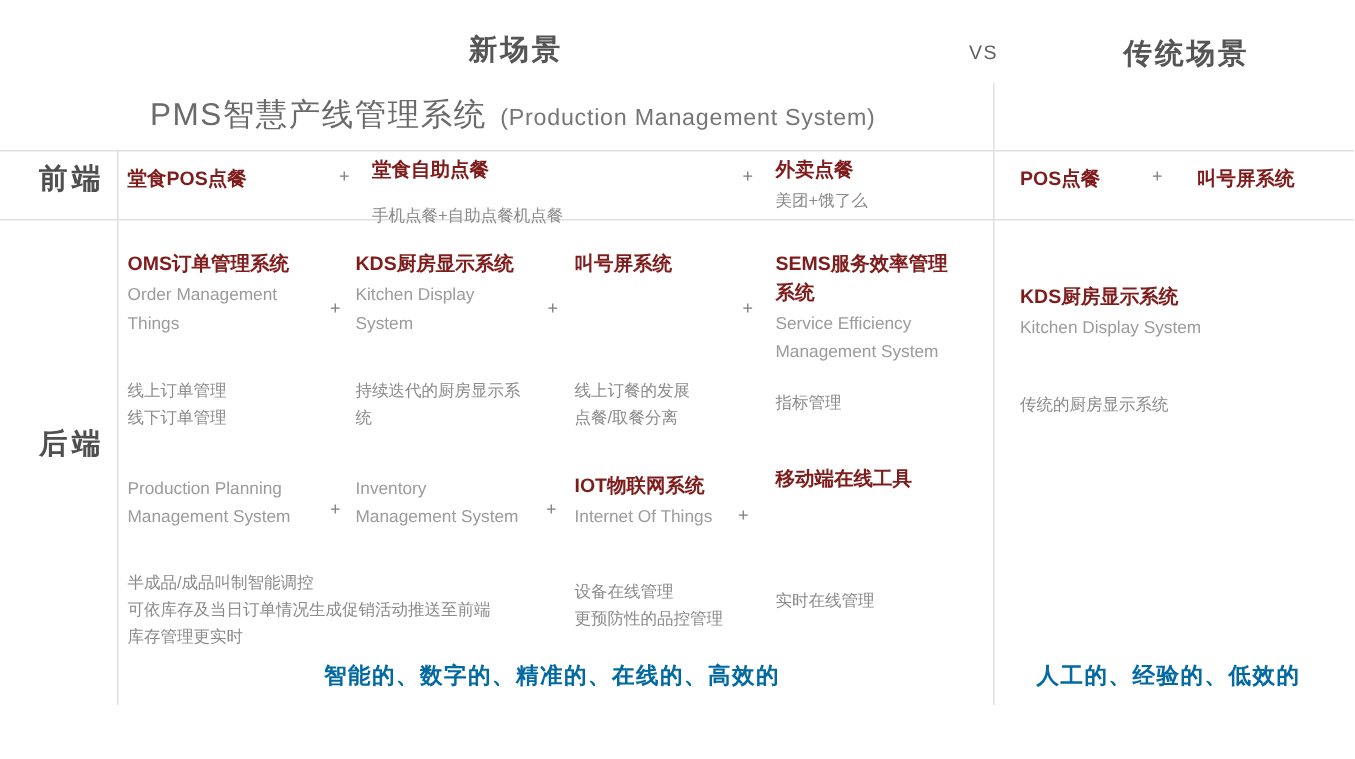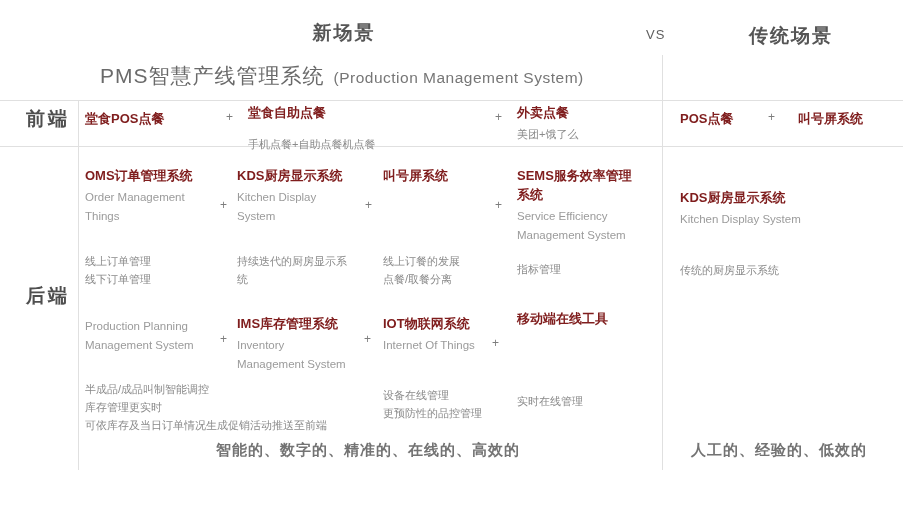--- a/index.html
+++ b/index.html
@@ -17,21 +17,21 @@
   .pms-row{display:flex;align-items:baseline;gap:9px;white-space:nowrap;}
   .pms-title{font-size:21px;color:#6a6a6a;letter-spacing:1px;}
   .pms-sub{font-size:15.5px;color:#767676;letter-spacing:.5px;}
 
   .row-label{font-size:19px;font-weight:bold;color:#4f4f4f;letter-spacing:3px;}
 
   .item-title{font-size:13px;font-weight:bold;color:#7f1d1d;line-height:19px;}
   .item-en{font-size:11.5px;color:#9b9b9b;line-height:19px;margin-top:3px;}
   .item-note{font-size:11px;color:#8a8a8a;line-height:18px;}
   .plus{font-size:12px;color:#7d7d7d;}
-  .summary{font-size:15px;font-weight:bold;color:#737373;letter-spacing:1px;text-align:center;}
+  .summary{font-size:15px;font-weight:bold;color:#0369a1;letter-spacing:1px;text-align:center;}
 </style>
 </head>
 <body>
 
 <div class="slide">
 
   <div class="h-line" style="top:100px;left:0;width:903px;"></div>
   <div class="h-line" style="top:146px;left:0;width:903px;"></div>
   <div class="v-line" style="left:78px;top:100px;height:370px;"></div>
   <div class="v-line" style="left:662px;top:55px;height:415px;"></div>
@@ -96,35 +96,34 @@
     <div class="item-title">KDS厨房显示系统</div>
     <div class="item-en">Kitchen Display System</div>
   </div>
   <div class="abs item-note" style="left:680px;top:261px;">传统的厨房显示系统</div>
 
   <div class="abs" style="left:85px;top:314px;width:140px;">
     <div class="item-en" style="width:130px;">Production Planning Management System</div>
   </div>
   <div class="abs plus" style="left:220px;top:332px;">+</div>
   <div class="abs" style="left:237px;top:314px;width:125px;">
-    <div class="item-title">IMS库存管理系统</div>
     <div class="item-en" style="width:112px;">Inventory Management System</div>
   </div>
   <div class="abs plus" style="left:364px;top:332px;">+</div>
   <div class="abs" style="left:383px;top:314px;width:130px;">
     <div class="item-title">IOT物联网系统</div>
     <div class="item-en">Internet Of Things</div>
   </div>
   <div class="abs plus" style="left:492px;top:336px;">+</div>
   <div class="abs item-title" style="left:517px;top:309px;">移动端在线工具</div>
 
   <div class="abs" style="left:85px;top:380px;width:345px;">
     <div class="item-note">半成品/成品叫制智能调控</div>
+    <div class="item-note">可依库存及当日订单情况生成促销活动推送至前端</div>
     <div class="item-note">库存管理更实时</div>
-    <div class="item-note">可依库存及当日订单情况生成促销活动推送至前端</div>
   </div>
   <div class="abs" style="left:383px;top:386px;">
     <div class="item-note">设备在线管理</div>
     <div class="item-note">更预防性的品控管理</div>
   </div>
   <div class="abs item-note" style="left:517px;top:392px;">实时在线管理</div>
 
   <div class="abs summary" style="left:85px;top:441px;width:566px;">智能的、数字的、精准的、在线的、高效的</div>
   <div class="abs summary" style="left:668px;top:441px;width:222px;">人工的、经验的、低效的</div>
 

